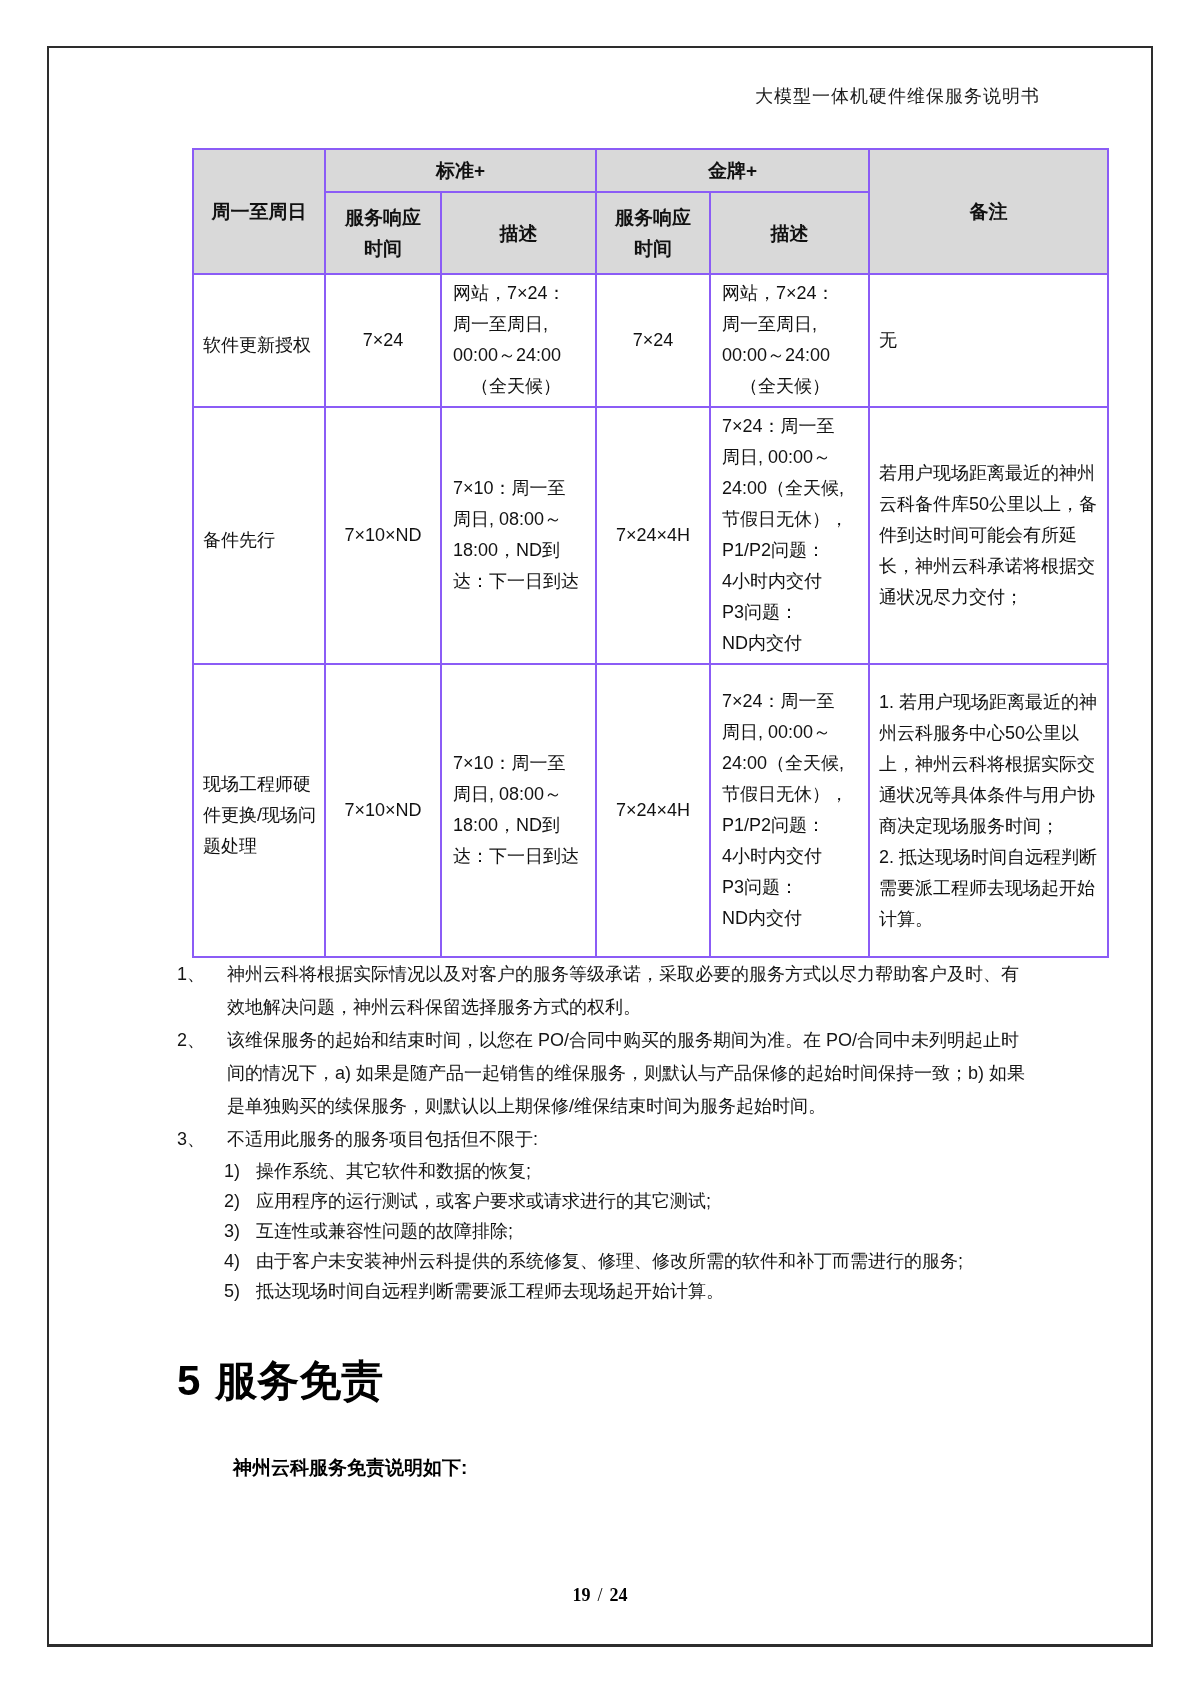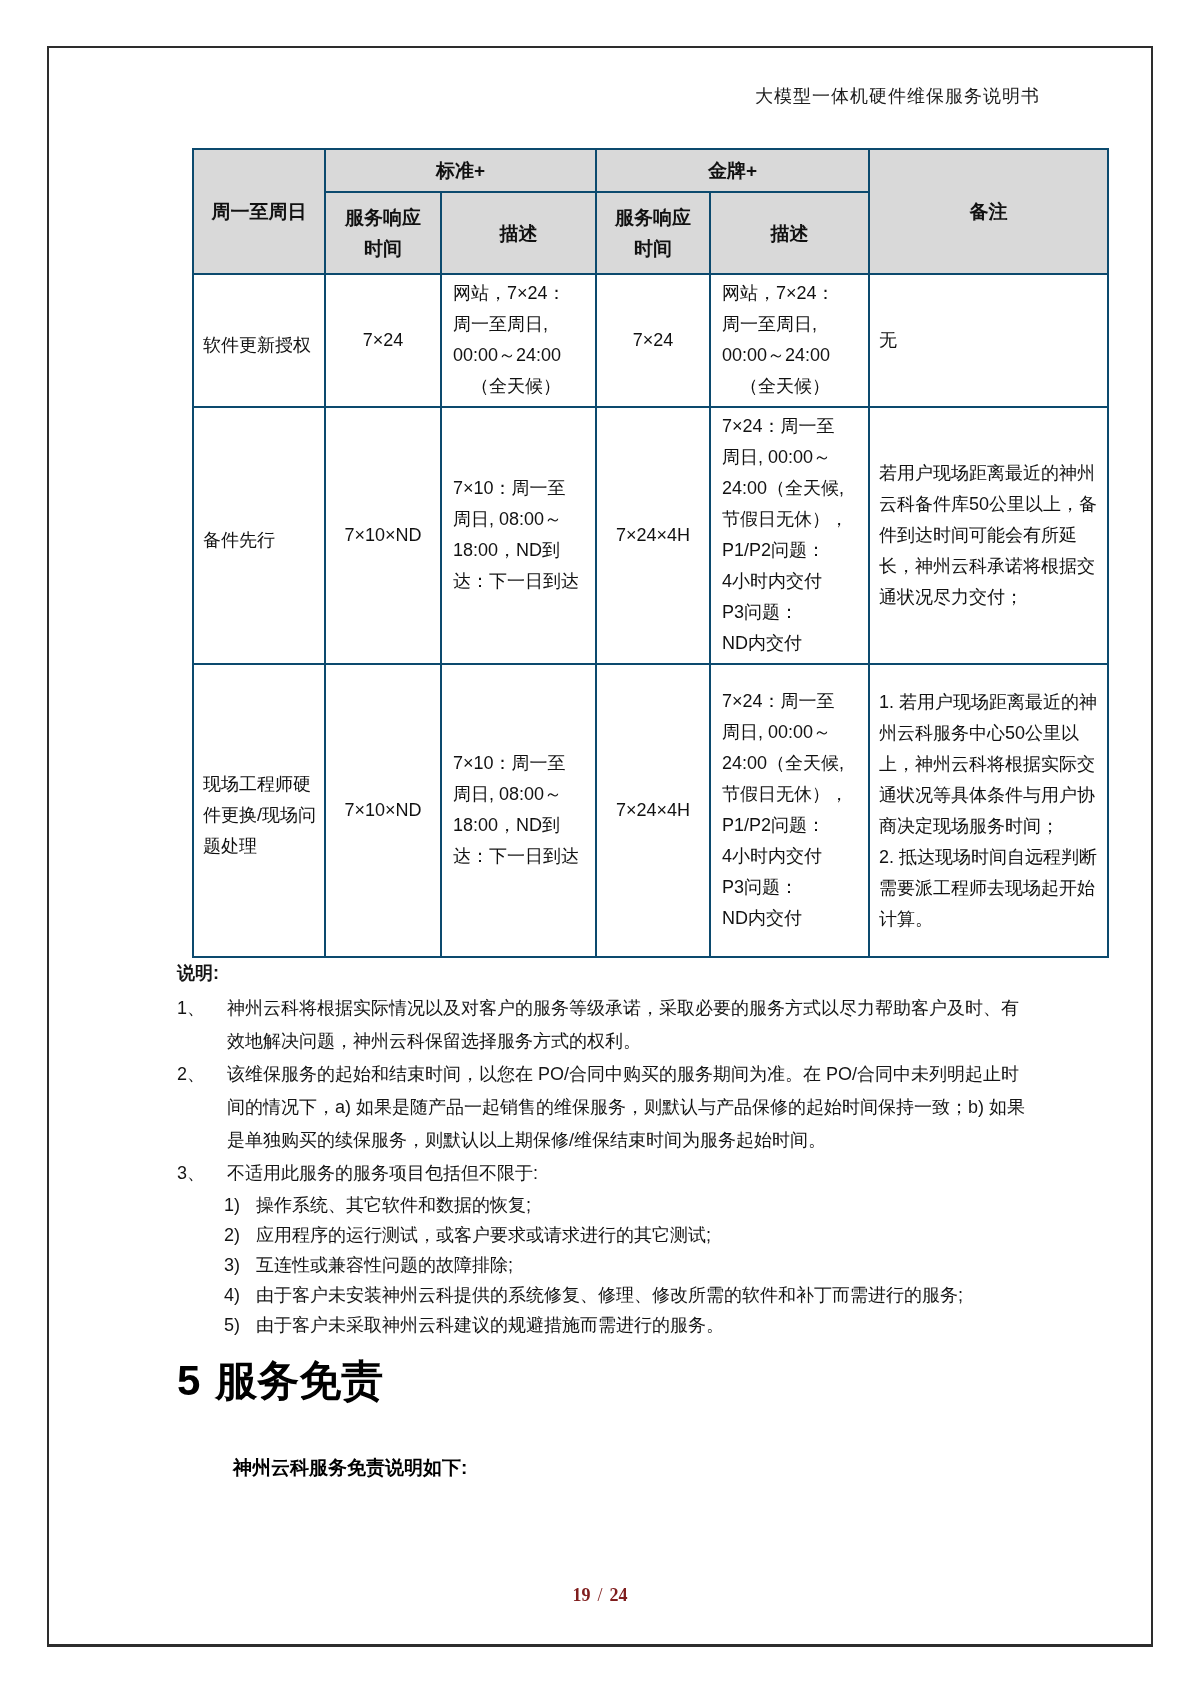--- a/index.html
+++ b/index.html
@@ -19,21 +19,21 @@
     position:absolute; top:84px; left:0; width:1032px;
     text-align:right;
     font-family:"Liberation Serif", serif;
     font-size:18px; letter-spacing:1px; color:#1c1c1c;margin-left:8px;
   }
   table.svc {
     position:absolute; left:192px; top:148px;
     width:915px; border-collapse:collapse; table-layout:fixed;
   }
   table.svc th, table.svc td {
-    border:2px solid #0c4a6e;
+    border:2px solid #8b5cf6;
     font-size:18px; line-height:31px;
     vertical-align:middle;
     overflow:hidden;
   }
   table.svc th {
     background:#d9d9d9; font-size:19px; font-weight:bold;
     text-align:center; white-space:pre-line;
   }
   .c-service { text-align:left; padding:12px 6px 2px 9px; word-break:break-all; }
   .c-time    { text-align:center; padding:2px 0; }
@@ -58,21 +58,21 @@
   }
   .section-heading .sec-num { margin-right:15px; }
   .section-subtitle {
     position:absolute; left:221px; top:1455px;
     font-size:19px; font-weight:bold; color:#000;margin-left:12px;
   }
   .page-footer {
     position:absolute; top:1585px; left:0; width:1200px;
     text-align:center;
     font-family:"Liberation Serif", serif;
-    font-size:18px; color:#7f1d1d;
+    font-size:18px; color:#000000;
   }
   .page-footer .num { font-weight:bold; }
   .page-footer .sep { font-weight:normal; padding:0 7px; }
 </style>
 </head>
 <body>
 
 <div class="page-frame"></div>
 
 <div class="doc-title">大模型一体机硬件维保服务说明书</div>
@@ -149,21 +149,20 @@
 4小时内交付
 P3问题：
 ND内交付</td>
     <td class="c-remark">1. 若用户现场距离最近的神州云科服务中心50公里以上，神州云科将根据实际交通状况等具体条件与用户协商决定现场服务时间；
 2. 抵达现场时间自远程判断需要派工程师去现场起开始计算。</td>
   </tr>
 </tbody>
   </table>
 
 <div class="notes">
-  <div class="notes-label">说明:</div>
   <div class="note-item">
     <span class="note-num">1、</span>
     <span class="note-text">神州云科将根据实际情况以及对客户的服务等级承诺，采取必要的服务方式以尽力帮助客户及时、有效地解决问题，神州云科保留选择服务方式的权利。</span>
   </div>
   <div class="note-item">
     <span class="note-num">2、</span>
     <span class="note-text">该维保服务的起始和结束时间，以您在 PO/合同中购买的服务期间为准。在 PO/合同中未列明起止时间的情况下，a) 如果是随产品一起销售的维保服务，则默认与产品保修的起始时间保持一致；b) 如果是单独购买的续保服务，则默认以上期保修/维保结束时间为服务起始时间。</span>
   </div>
   <div class="note-item">
     <span class="note-num">3、</span>
@@ -180,21 +179,21 @@
   <div class="sub-item">
     <span class="sub-num">3)</span>
     <span class="sub-text">互连性或兼容性问题的故障排除;</span>
   </div>
   <div class="sub-item">
     <span class="sub-num">4)</span>
     <span class="sub-text">由于客户未安装神州云科提供的系统修复、修理、修改所需的软件和补丁而需进行的服务;</span>
   </div>
   <div class="sub-item">
     <span class="sub-num">5)</span>
-    <span class="sub-text">由于客户未采取神州云科建议的规避措施而需进行的服务。</span>
+    <span class="sub-text">抵达现场时间自远程判断需要派工程师去现场起开始计算。</span>
   </div>
 </div>
 
 <div class="section-heading">
   <span class="sec-num">5</span><span>服务免责</span>
 </div>
 
 <div class="section-subtitle">神州云科服务免责说明如下:</div>
 
 <div class="page-footer">

